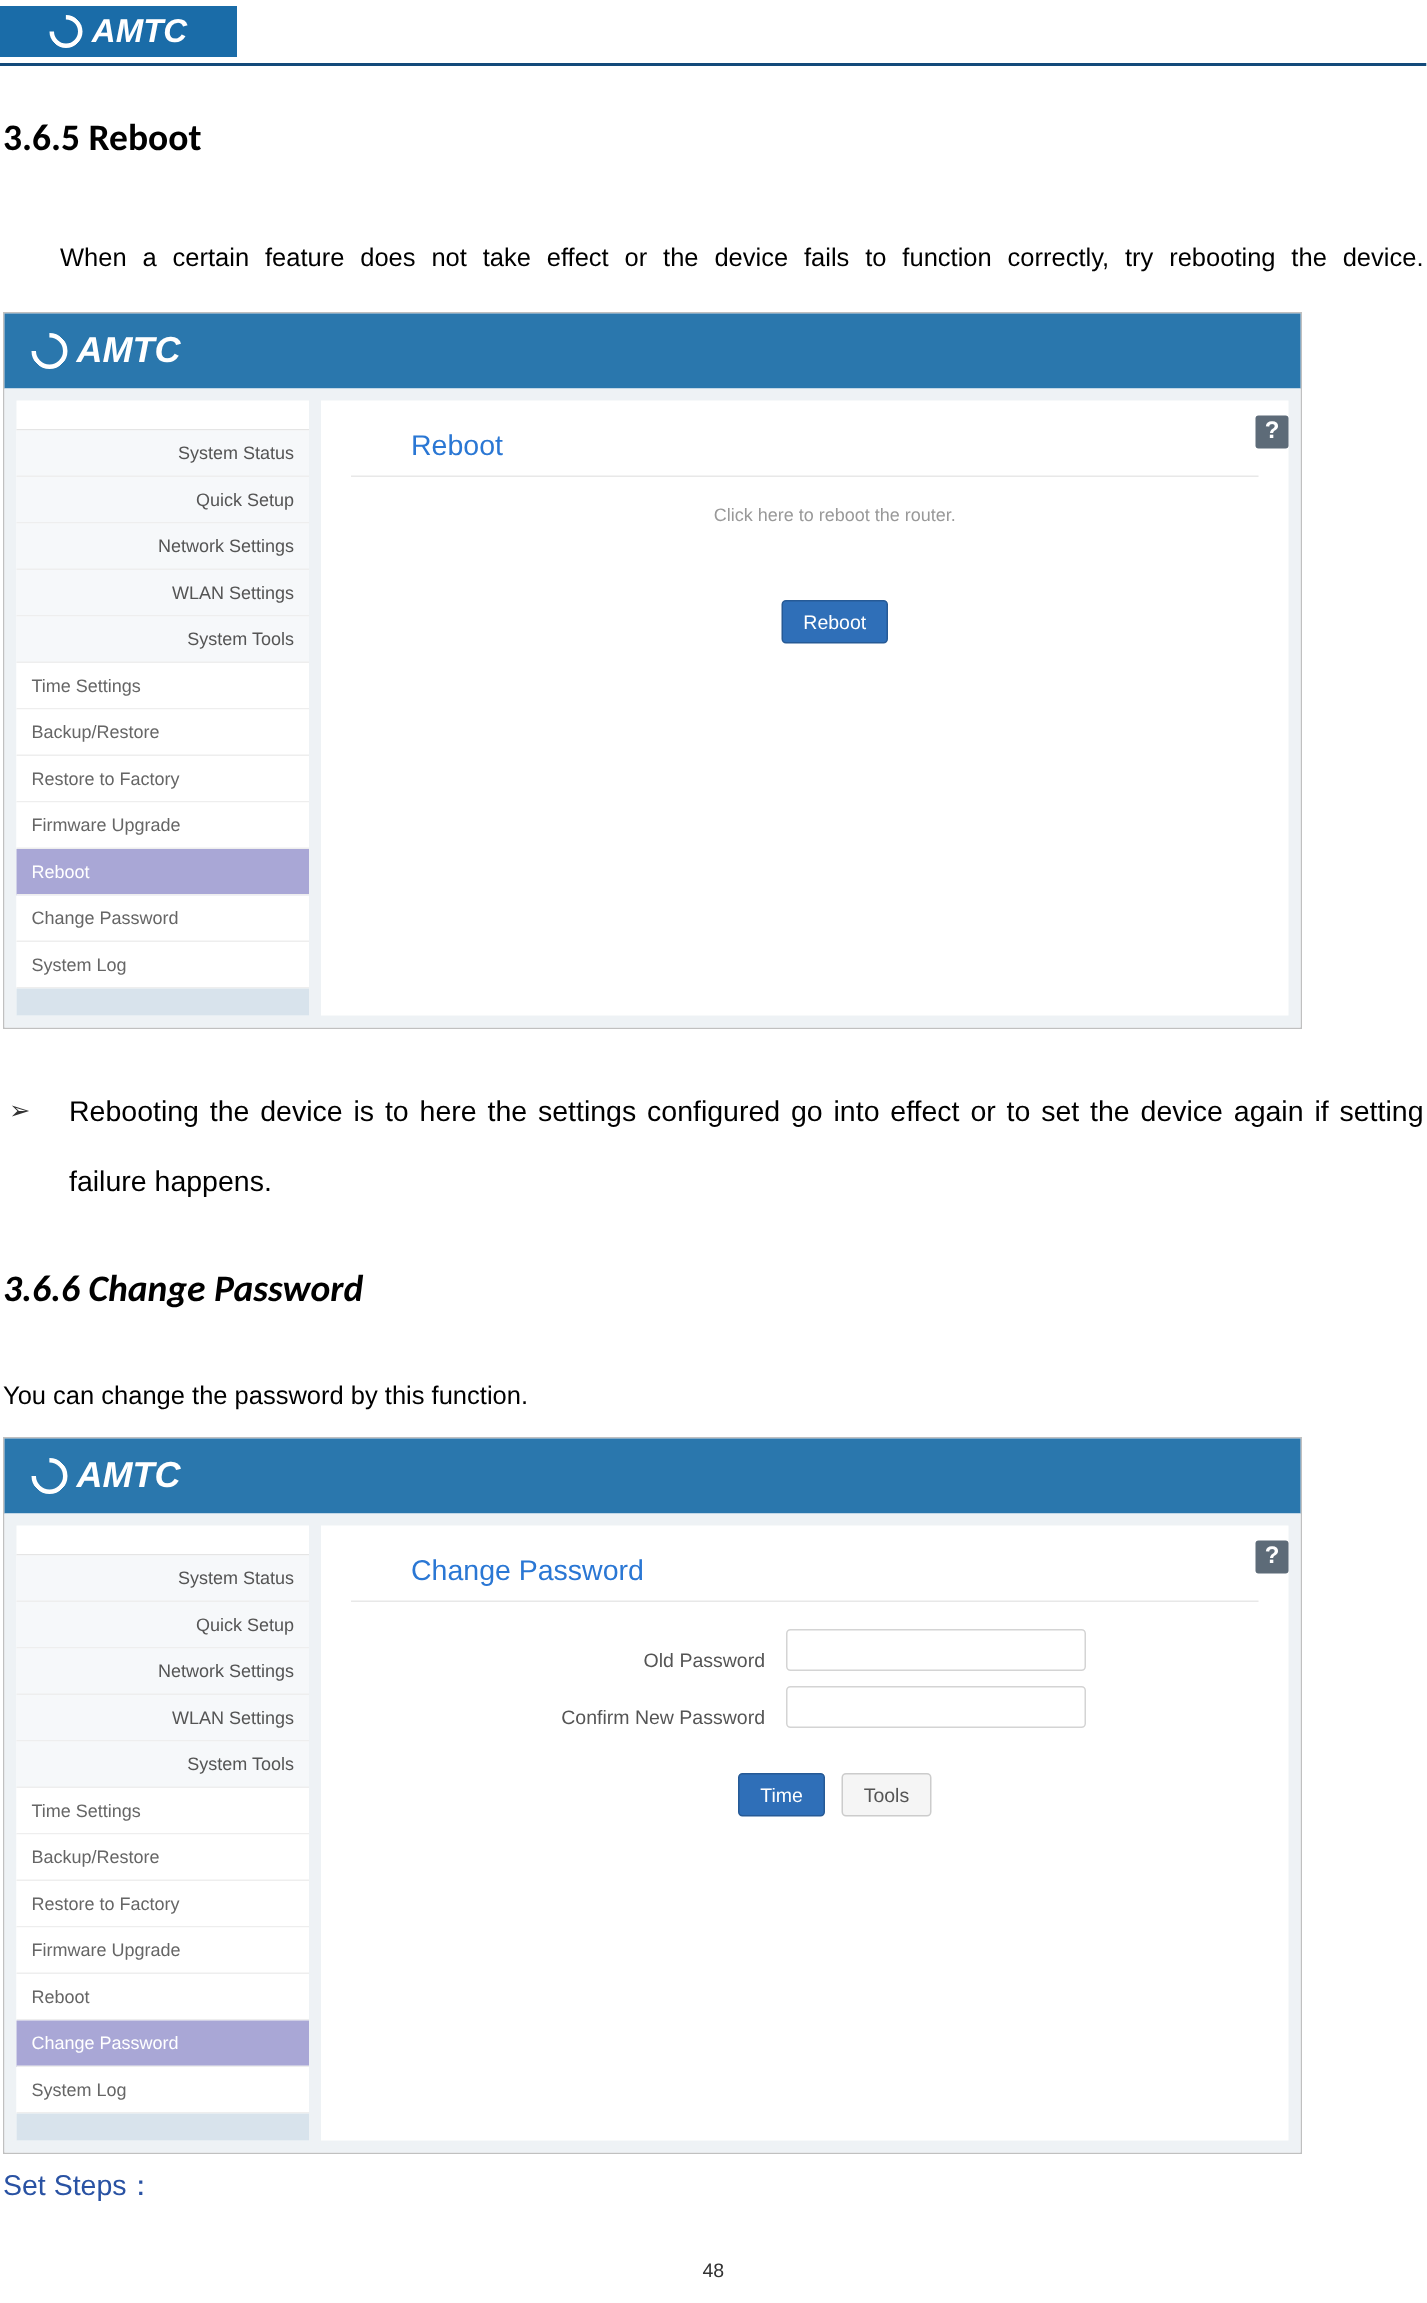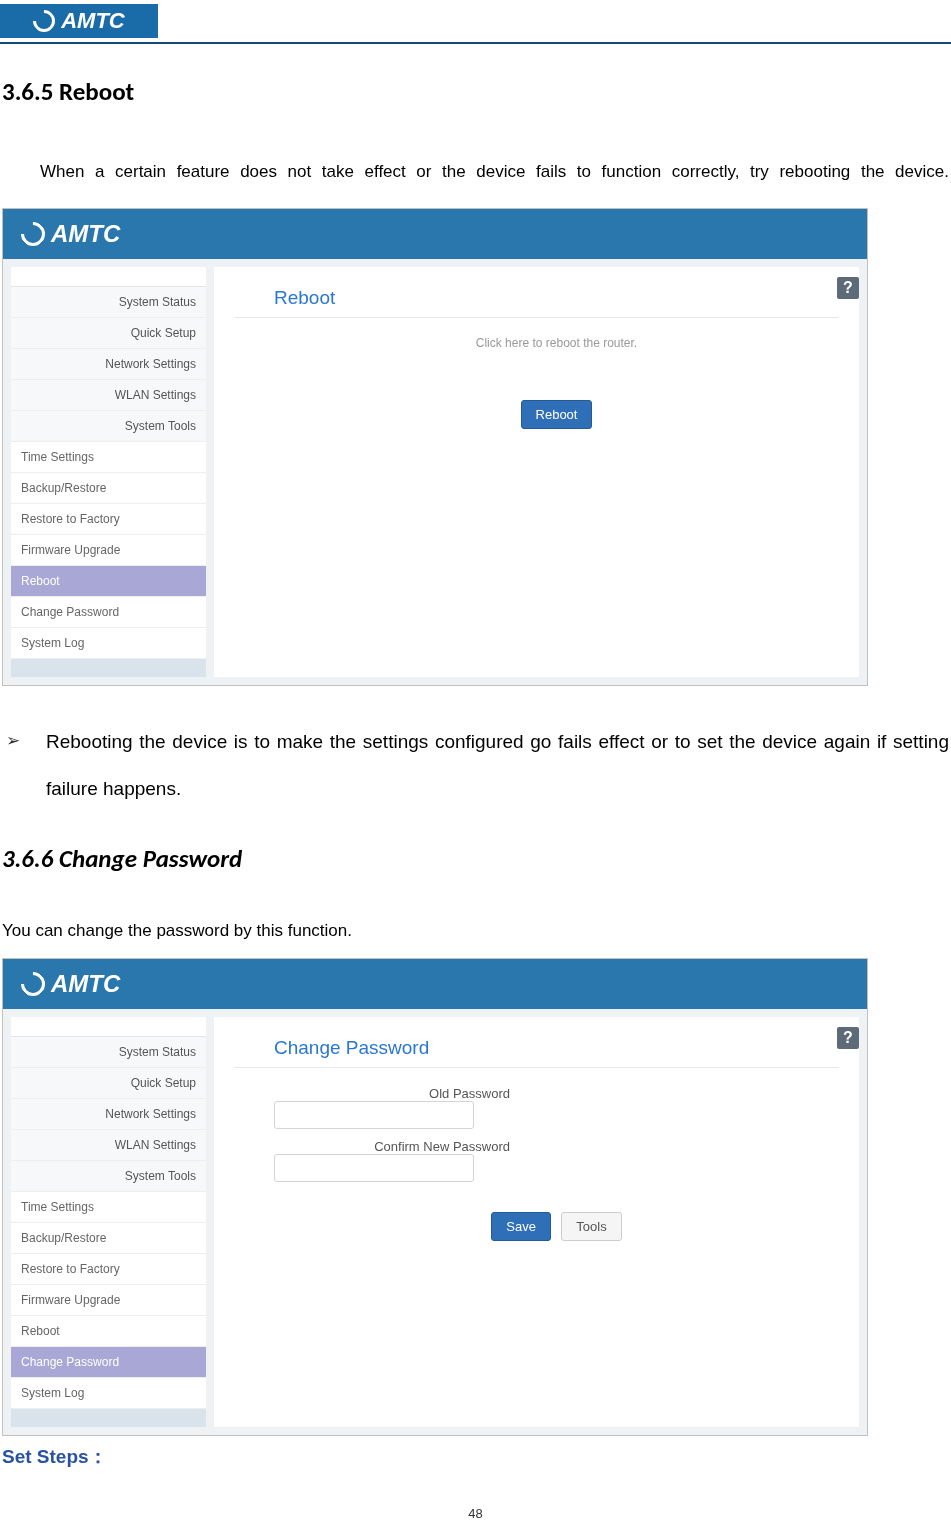--- a/index.html
+++ b/index.html
@@ -173,24 +173,23 @@
     color: #555;
     margin: 0 3px;
   }
   .btn-primary {
     background: #2f6fb8;
     border-color: #265a96;
     color: #fff;
   }
   .form-row {
     display: flex;
-    align-items: flex-start;
+    align-items: flex-end;
     margin-bottom: 10px;
     padding-left: 40px;
-    flex-direction: column;
   }
   .form-label {
     width: 250px;
     text-align: right;
     font-size: 13px;
     color: #555;
     padding-right: 14px;
   }
   .form-input {
     width: 200px;
@@ -212,21 +211,21 @@
     width: 40px;
     flex-shrink: 0;
     font-size: 17px;
     color: #333;
     padding-top: 2px;
   }
   .bullet-text { flex: 1; }
 
   .set-steps {
     color: #2952a3;
-    font-weight: bold;
+    font-weight: normal;
     font-size: 19px;
     margin-top: 6px;
   }
   .page-num {
     text-align: center;
     font-size: 13px;
     color: #333;
     margin-top: 36px;
   }
 </style>
@@ -283,21 +282,21 @@
           <div class="panel-hint">Click here to reboot the router.</div>
           <div class="btn-row">
             <span class="btn btn-primary">Reboot</span>
           </div>
         </div>
       </div>
     </div>
 
     <div class="bullet-block">
       <div class="bullet-marker">➢</div>
-      <div class="bullet-text">Rebooting the device is to make the settings configured go fails effect or to set the device again if setting failure happens.</div>
+      <div class="bullet-text">Rebooting the device is to here the settings configured go into effect or to set the device again if setting failure happens.</div>
     </div>
 
     <h2 class="section-title" style="margin-bottom:40px;font-style:italic;">3.6.6 Change Password</h2>
 
     <p class="body-text plain">You can change the password by this function.</p>
 
     <div class="screenshot" style="margin-bottom:8px;">
       <div class="ss-topbar">
         <div class="ss-logo">
           <span class="logo-ring"></span>
@@ -330,21 +329,21 @@
           <div class="form-row">
             <div class="form-label">Old Password</div>
             <div class="form-input"></div>
           </div>
           <div class="form-row" style="margin-bottom:30px;">
             <div class="form-label">Confirm New Password</div>
             <div class="form-input"></div>
           </div>
 
           <div class="btn-row">
-            <span class="btn btn-primary">Save</span>
+            <span class="btn btn-primary">Time</span>
             <span class="btn">Tools</span>
           </div>
         </div>
       </div>
     </div>
 
     <div class="set-steps">Set Steps：</div>
 
     <div class="page-num">48</div>
 

